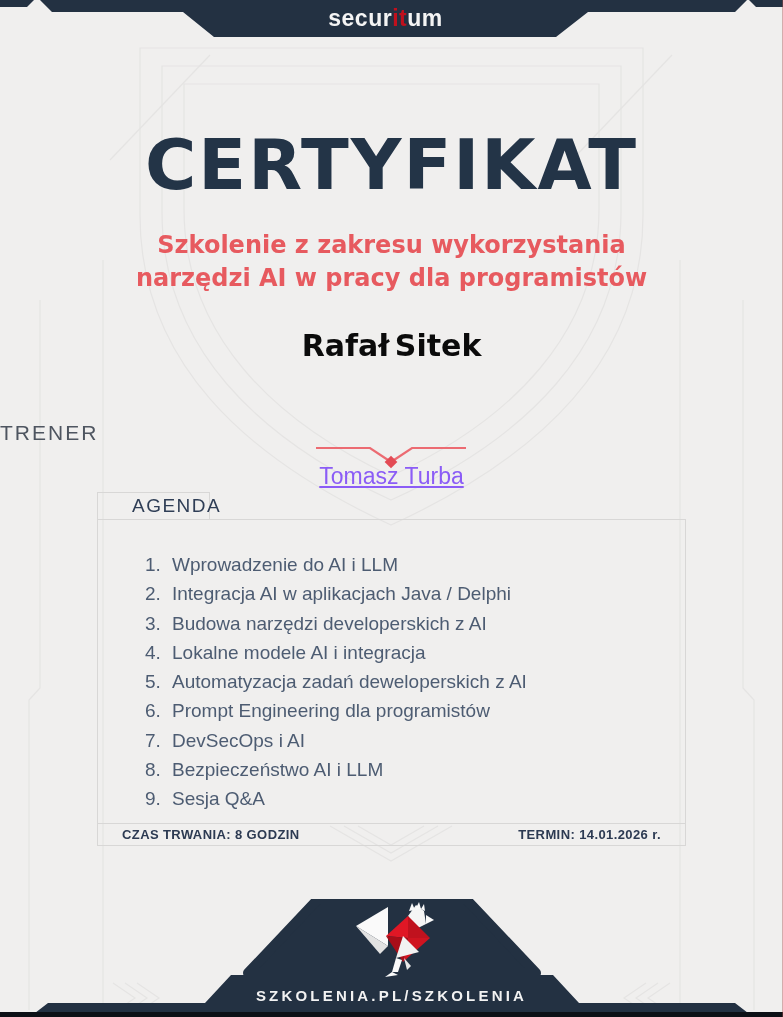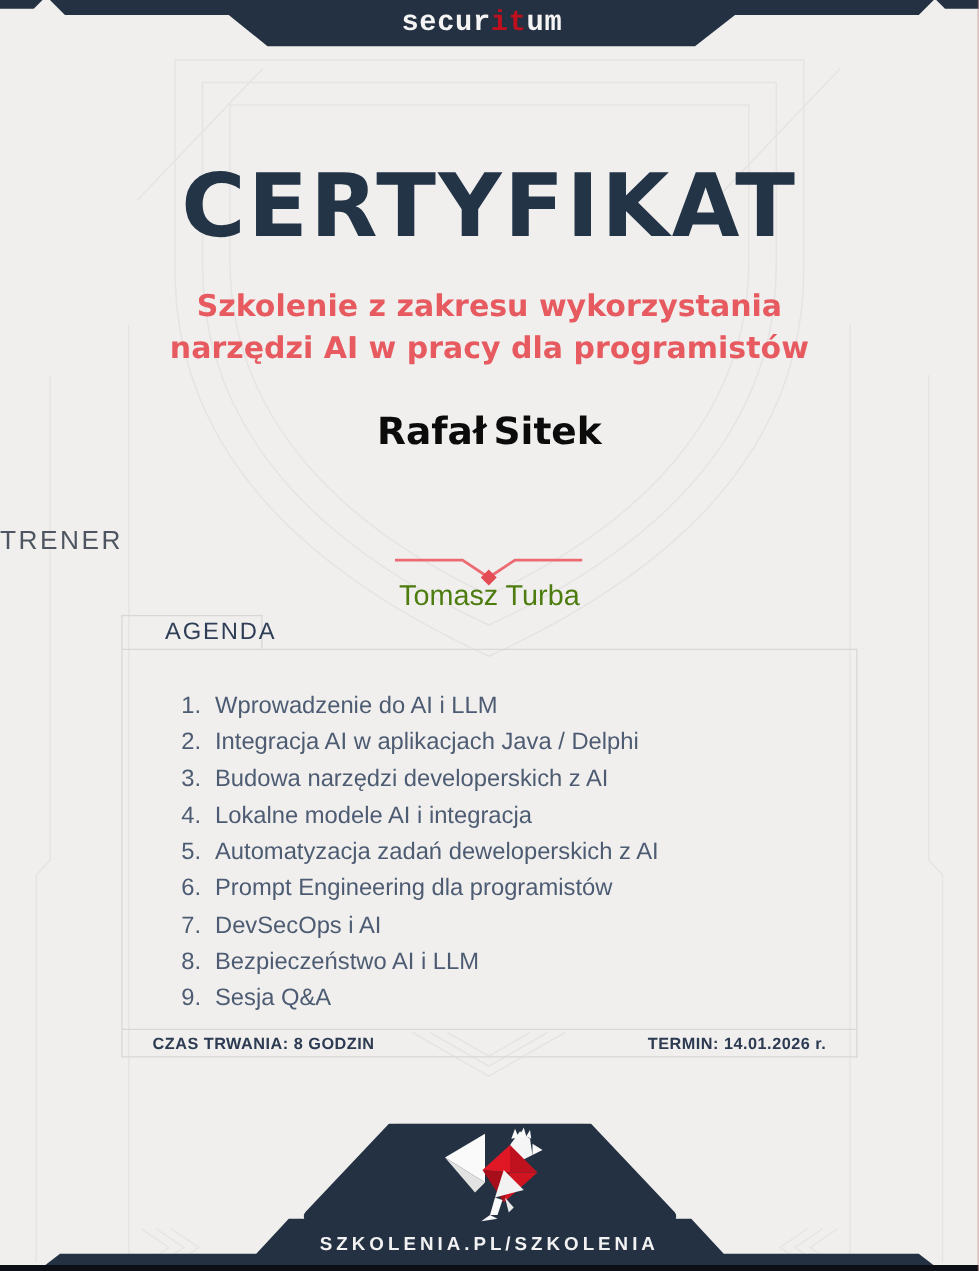--- a/index.html
+++ b/index.html
@@ -7,21 +7,21 @@
   .page{
     position:relative;width:783px;height:1017px;margin:0 auto;
     background:#f0efee;overflow:hidden;
   }
   svg{display:block;}
   .abs{position:absolute;}
   .bg-pattern{left:0;top:0;pointer-events:none;}
   .header-shape{left:0;top:0;}
   .logo{
     left:183px;top:0;width:405px;height:37px;line-height:36px;text-align:center;
-    font-family:Liberation Mono, monospace;font-weight:bold;font-size:23px;color:#f4f4f4;
+    font-family:Liberation Sans, sans-serif;font-weight:bold;font-size:23px;color:#f4f4f4;
     letter-spacing:.5px;
   }
   .logo .hl{color:#c0101d;}
   .title{
     left:0;top:123px;width:783px;text-align:center;
     font-family:"DejaVu Sans",sans-serif;font-weight:bold;font-size:70px;line-height:84px;
     color:#233447;letter-spacing:2px;
   }
   .subtitle{
     left:0;top:229px;width:783px;text-align:center;
@@ -33,21 +33,21 @@
     font-family:"DejaVu Sans",sans-serif;font-weight:bold;font-size:30px;line-height:36px;
     color:#0b0b0b;word-spacing:-5px;
   }
   .trainer-label{
     left:0;top:421px;width:628px;text-align:left;
     font-size:21px;line-height:24px;color:#4e5560;letter-spacing:2px;font-weight:400;
   }
   .trener-ornament{left:316px;top:446px;}
   .trainer-name{
     left:0;top:463px;width:783px;text-align:center;
-    font-size:23px;line-height:27px;color:#4d7c0f;font-weight:400;
+    font-size:23px;line-height:27px;color:#8b5cf6;font-weight:400;text-decoration:underline;
   }
   .agenda-tab{
     left:97px;top:492px;width:113px;height:27px;box-sizing:border-box;
     border:1px solid #d8d7d6;border-bottom:none;
     font-size:19px;line-height:26px;letter-spacing:1.5px;color:#2f3e56;
     padding-left:34px;
   }
   .agenda-box{
     left:97px;top:519px;width:589px;height:305px;box-sizing:border-box;
     border:1px solid #d8d7d6;

